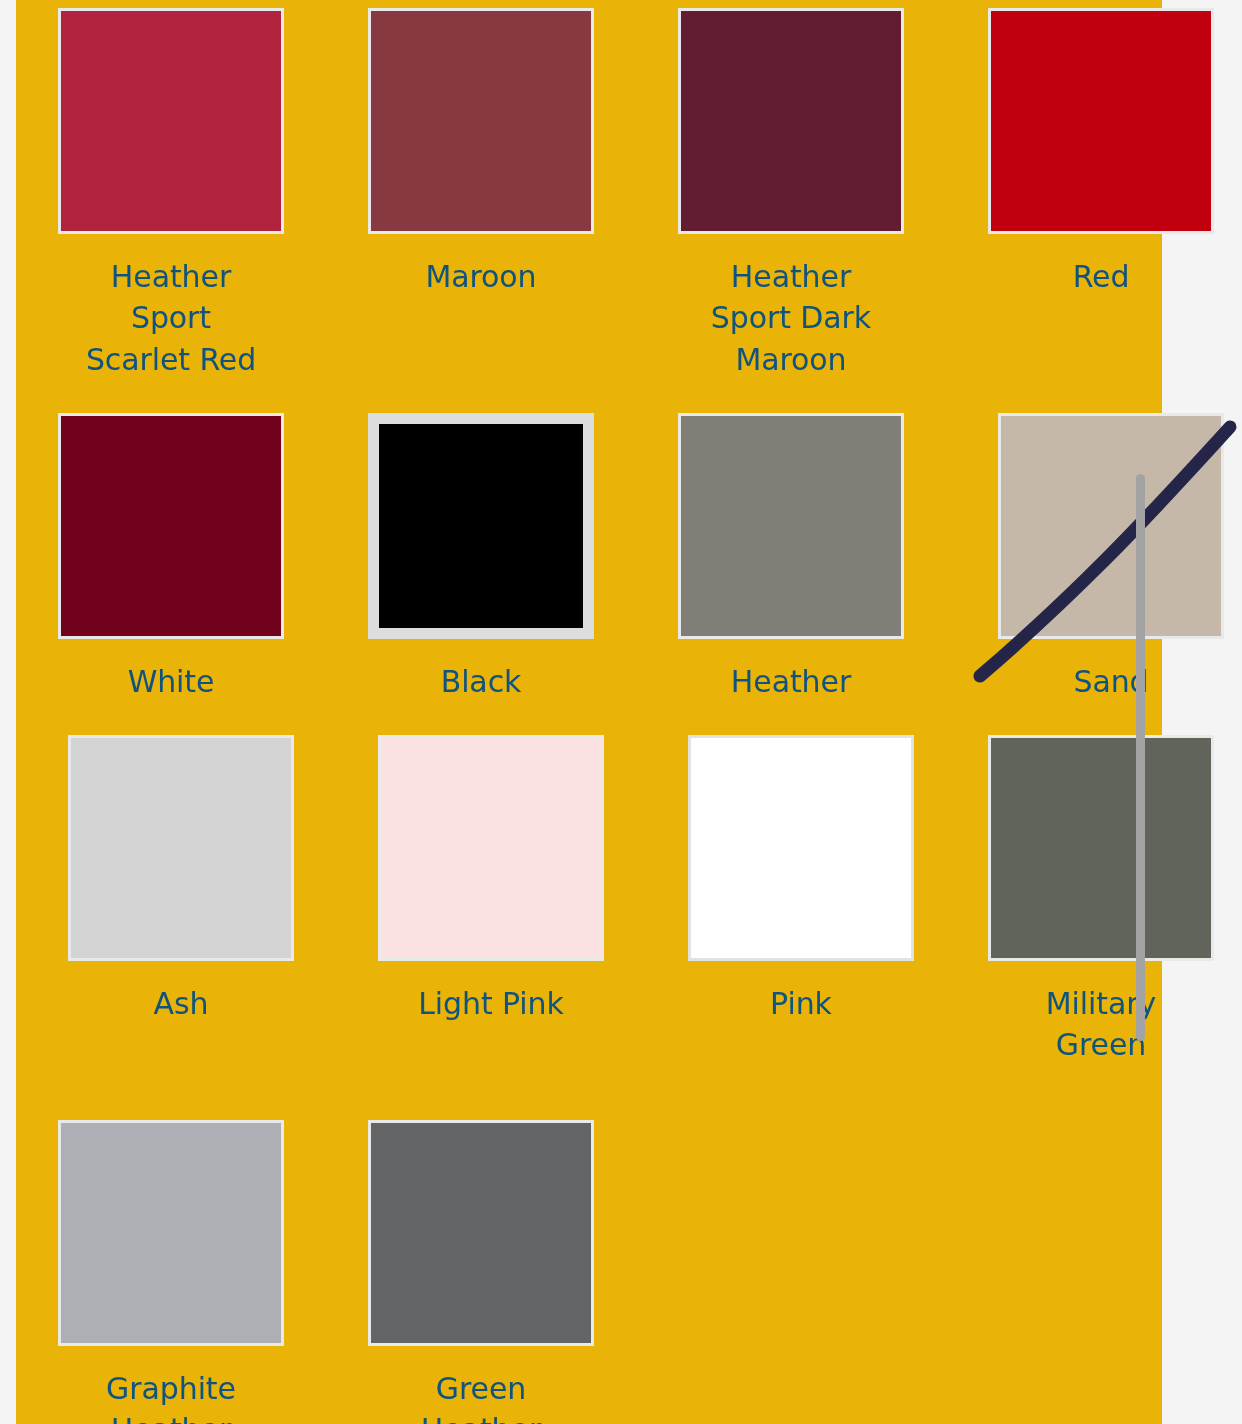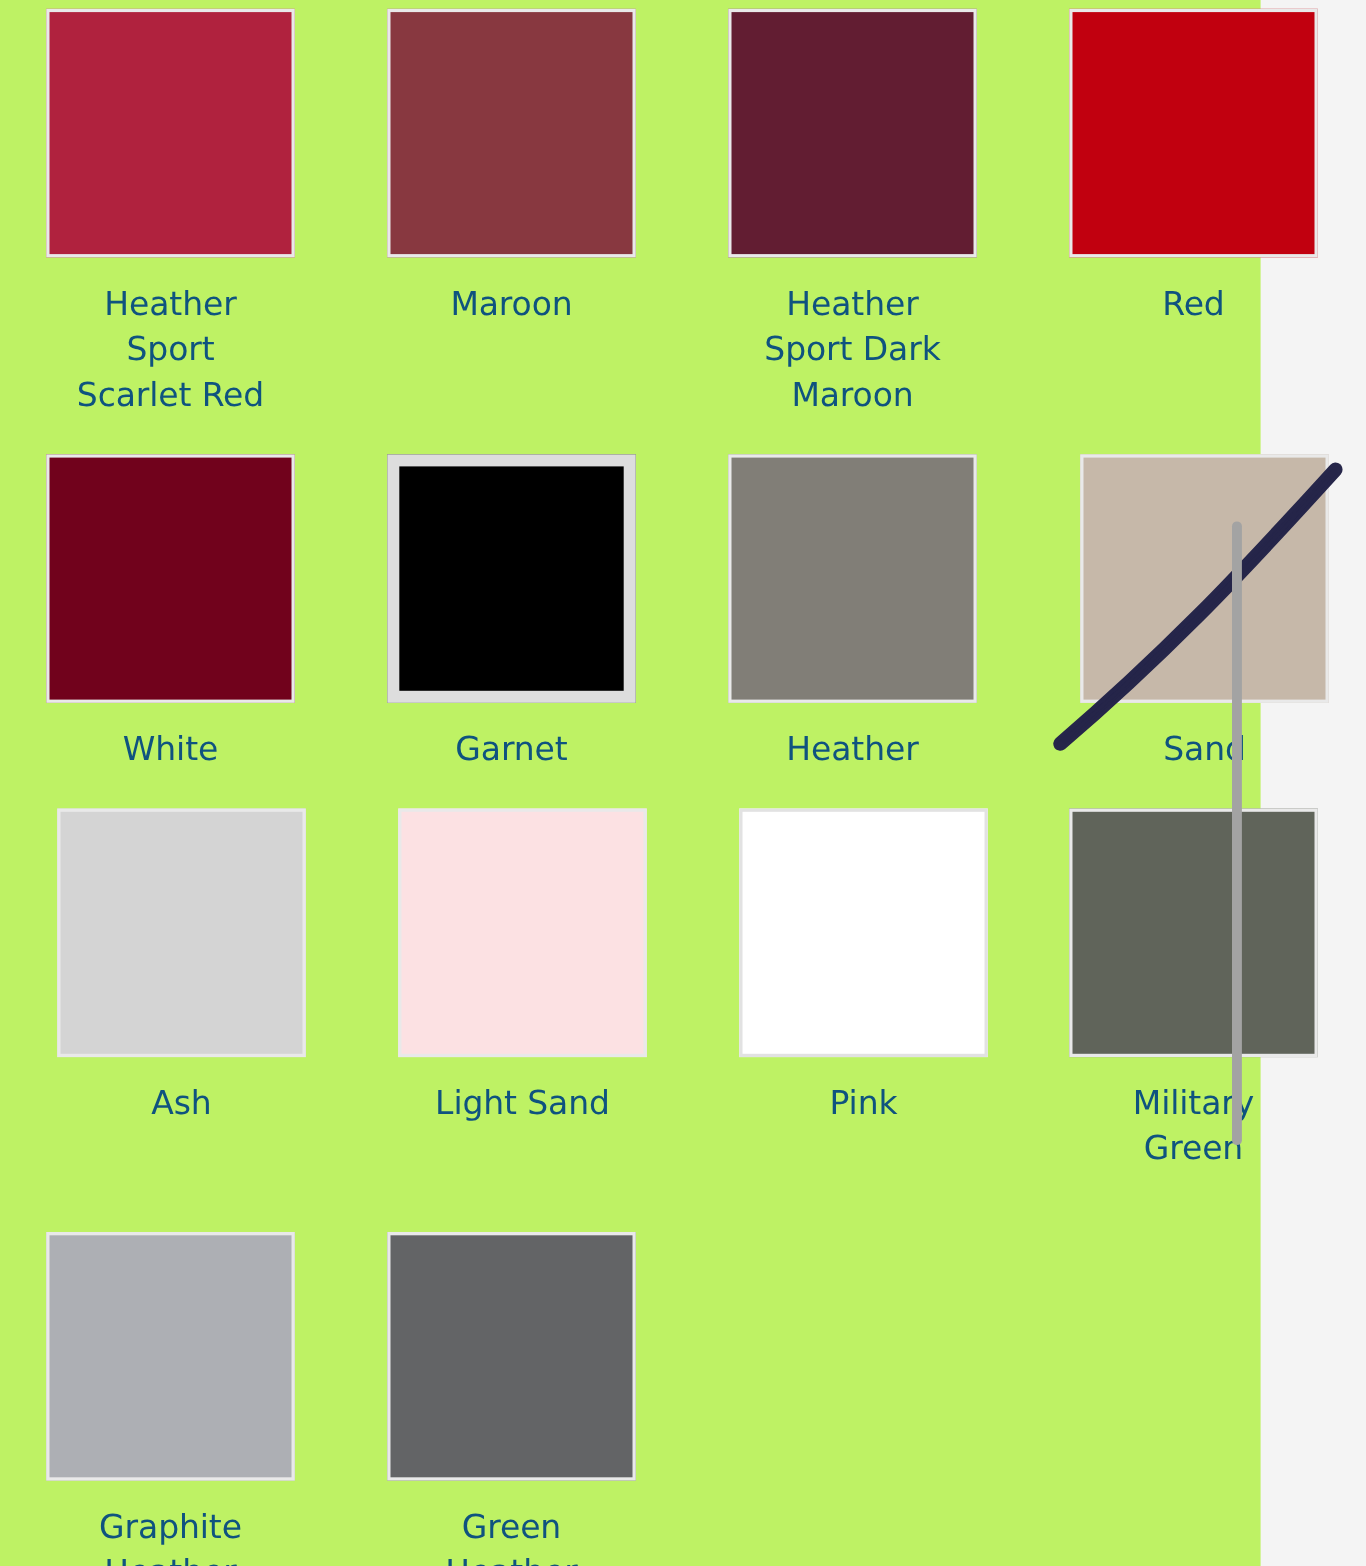--- a/index.html
+++ b/index.html
@@ -11,25 +11,25 @@
   }
 
   body {
     background: #f4f4f4;
     font-family: "DejaVu Sans", sans-serif;
     position: relative;
   }
 
   #color-picker {
     position: absolute;
-    left: 0;
+    left: 16px;
     top: 0;
     width: 1146px;
     height: 1424px;
-    background: #bef264;
+    background: #eab308;
   }
 
   .swatch-grid {
     display: grid;
     grid-template-columns: repeat(4, 310px);
     grid-auto-rows: min-content;
     width: 1242px;
     padding: 0;
   }
 
@@ -153,21 +153,21 @@
       <div class="swatch-cell row-2">
         <div class="swatch-box-wrap">
           <div class="swatch-box" style="background: rgb(113, 2, 28);"></div>
         </div>
         <div class="swatch-label">White</div>
       </div>
       <div class="swatch-cell row-2">
         <div class="swatch-box-wrap selected">
           <div class="swatch-box" style="background: rgb(0, 0, 0);"></div>
         </div>
-        <div class="swatch-label">Garnet</div>
+        <div class="swatch-label">Black</div>
       </div>
       <div class="swatch-cell row-2">
         <div class="swatch-box-wrap">
           <div class="swatch-box" style="background: rgb(129, 126, 119);"></div>
         </div>
         <div class="swatch-label">Heather</div>
       </div>
       <div class="swatch-cell row-3">
         <div class="swatch-box-wrap">
           <div class="swatch-box" style="background: rgb(198, 184, 169);"></div>
@@ -183,21 +183,21 @@
       <div class="swatch-cell row-3">
         <div class="swatch-box-wrap">
           <div class="swatch-box" style="background: rgb(212, 212, 212);"></div>
         </div>
         <div class="swatch-label">Ash</div>
       </div>
       <div class="swatch-cell row-3">
         <div class="swatch-box-wrap">
           <div class="swatch-box" style="background: rgb(252, 225, 227);"></div>
         </div>
-        <div class="swatch-label">Light Sand</div>
+        <div class="swatch-label">Light Pink</div>
       </div>
       <div class="swatch-cell row-3">
         <div class="swatch-box-wrap">
           <div class="swatch-box needs-outline" style="background: rgb(255, 255, 255);"></div>
         </div>
         <div class="swatch-label">Pink</div>
       </div>
       <div class="swatch-cell row-4">
         <div class="swatch-box-wrap">
           <div class="swatch-box" style="background: rgb(96, 100, 90);"></div>

